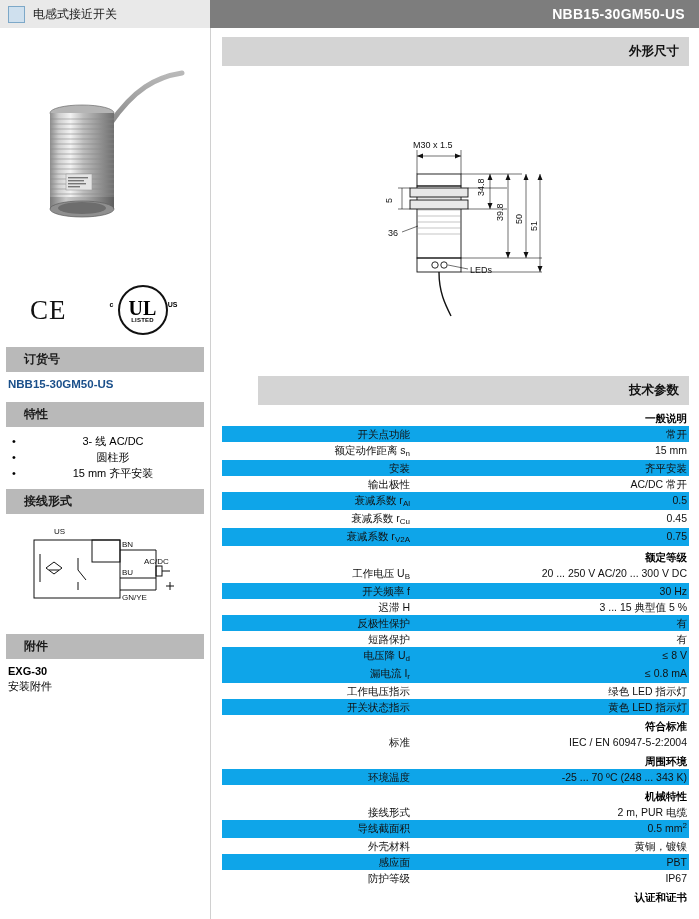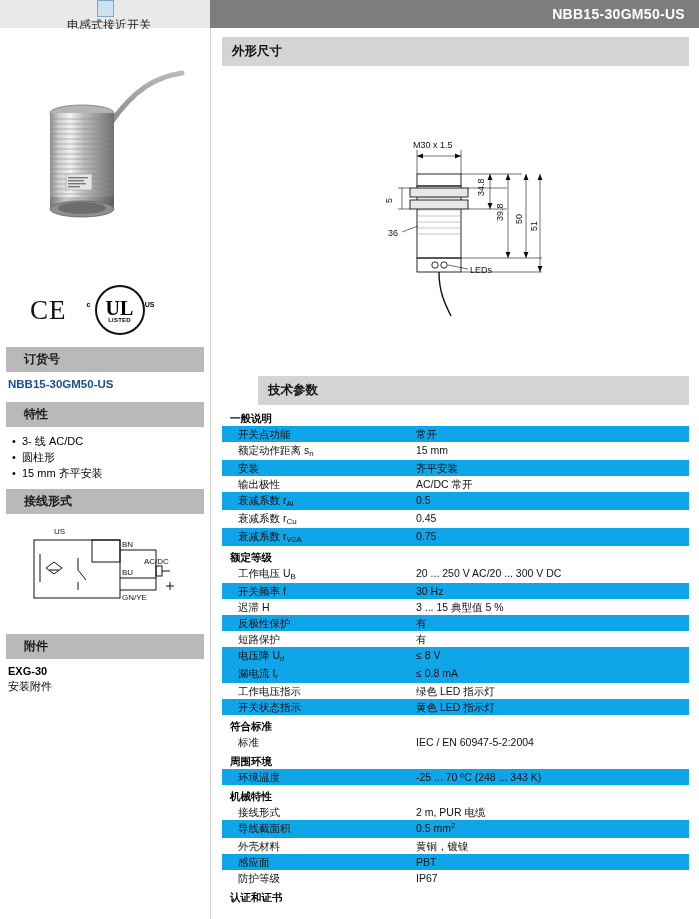--- a/index.html
+++ b/index.html
@@ -24,21 +24,20 @@
     border-bottom: 1px solid #ffffff;
   }
   .header-left {
     width: 210px;
     height: 28px;
     background: #e9e9e9;
     display: flex;
     align-items: center;
     padding-left: 8px;
     box-sizing: border-box;
-    flex-direction: column;
   }
   .header-logo {
     width: 15px;
     height: 15px;
     border: 1px solid #7da8c8;
     background: #cfe0ee;
     margin-right: 8px;
     flex: none;
   }
   .header-title {
@@ -70,32 +69,33 @@
     width: 210px;
     background: #ffffff;
     box-sizing: border-box;
     padding: 0 6px 0 6px;
   }
   .right-col {
     width: 489px;
     box-sizing: border-box;
     padding: 8px 10px 0 12px;
     background: #ffffff;
+    text-align: right;
   }
   
   .product-photo {
     height: 250px;
     position: relative;
   }
   .ce-ul-row {
     height: 62px;
     display: flex;
     align-items: center;
     padding-left: 24px;
-    gap: 28px;
+    gap: 51px;
   }
   .ce-mark {
     font-size: 27px;
     letter-spacing: 1px;
     color: #111;
     font-family: "Liberation Serif", serif;
   }
   .ul-mark {
     width: 46px;
     height: 46px;
@@ -140,20 +140,21 @@
   .order-no {
     color: #1a4f8a;
     font-weight: bold;
     font-size: 11.5px;
     padding: 0 0 6px 2px;
   }
   ul.features {
     margin: 0 0 8px 0;
     padding-left: 16px;
     list-style: none;
+    text-align: center;
   }
   ul.features li {
     position: relative;
     font-size: 11px;
     line-height: 16px;
   }
   ul.features li::before {
     content: "•";
     position: absolute;
     left: -10px;

